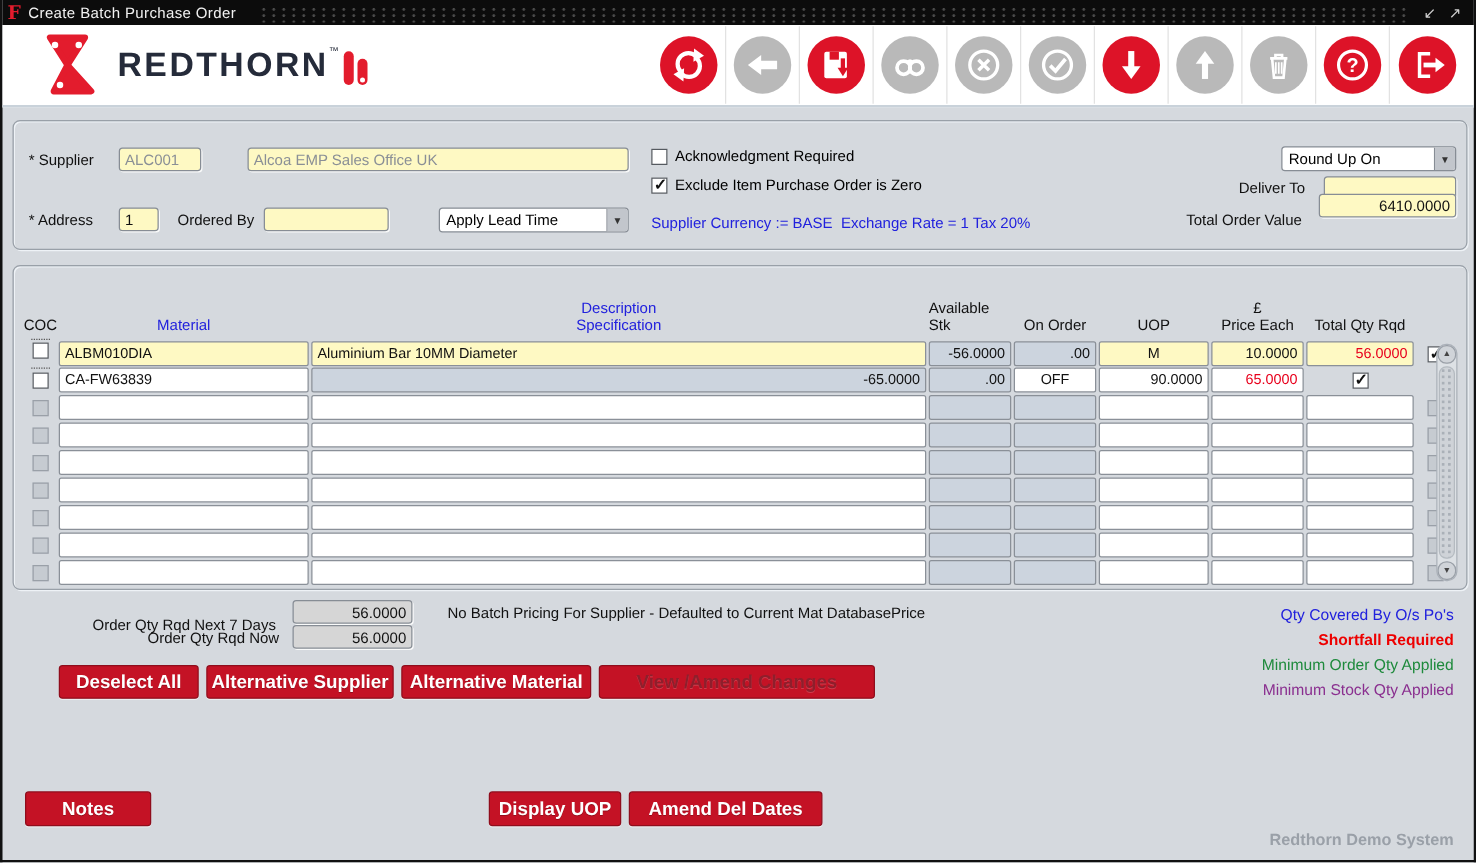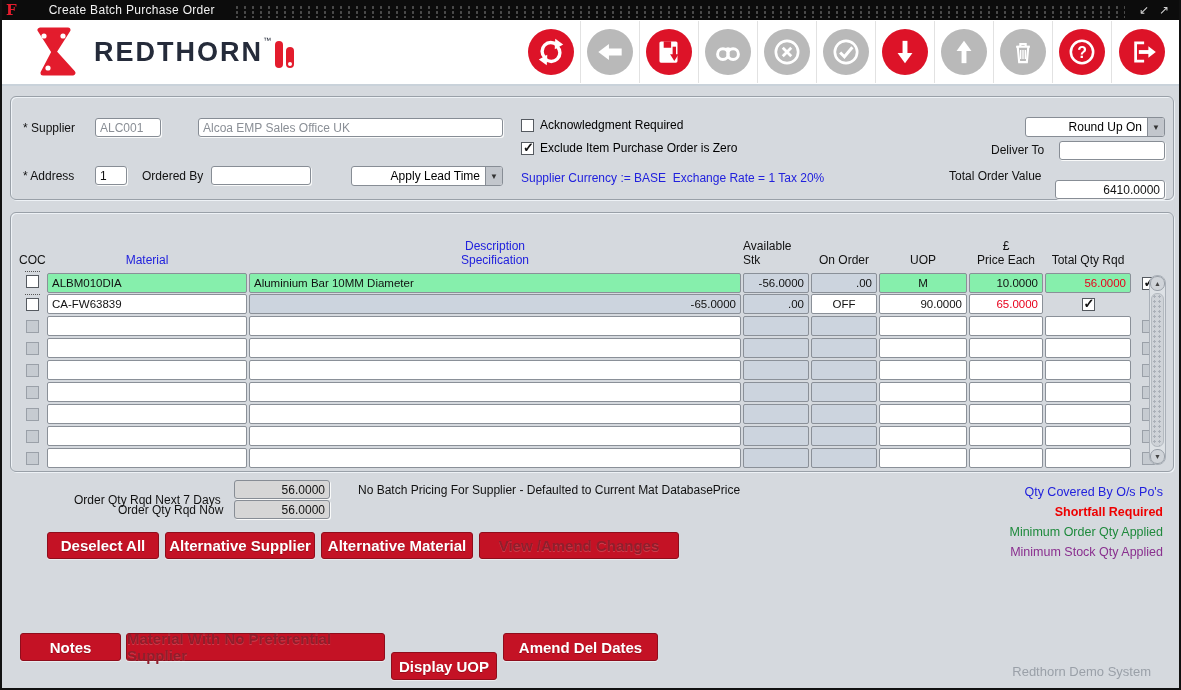--- a/index.html
+++ b/index.html
@@ -2,21 +2,21 @@
 <html><head>
 <meta charset="utf-8">
 <style>
   * { margin:0; padding:0; box-sizing:border-box; }
   html,body { width:1181px; height:690px; overflow:hidden; font-family:"Liberation Sans", sans-serif; }
   .window { position:relative; width:1181px; height:690px; background:#d5d9de; border:2px solid #111; border-top:none; }
 
   
   .titlebar { position:relative; height:20px; background:#0c0c0c; display:flex; align-items:center; }
   .f-logo { color:#e31c2d; font-weight:bold; font-size:15px; padding:0 6px 0 4px; line-height:18px; font-family:"DejaVu Serif", serif; }
-  .tb-title { color:#f2f2f2; font-size:12px; letter-spacing:.3px;margin-left:26px; }
+  .tb-title { color:#f2f2f2; font-size:12px; letter-spacing:.3px; }
   .hatch { flex:1 1 auto; height:13px; margin:2px 14px 0 18px;
            background-image: radial-gradient(circle, #4c4c4c 1.1px, transparent 1.3px);
            background-size:8px 5px; }
   .winbtn { color:#cfcfcf; font-size:12px; margin-right:10px; cursor:default; }
 
   
   .header { height:66px; background:#ffffff; display:flex; align-items:center; justify-content:space-between; border-bottom:2px solid #c9d2da; }
   .brand { display:flex; align-items:center; margin-left:28px; }
   .brand-word { font-size:27px; font-weight:800; color:#252b3a; letter-spacing:2px; margin-left:10px; }
   .brand-tm { font-size:8px; color:#252b3a; vertical-align:top; position:relative; top:-12px; }
@@ -34,28 +34,28 @@
 
   
   .panel { position:absolute; background:#d5d9de; border:1px solid #99a0a8; border-radius:6px;
            box-shadow: inset 1px 1px 0 #eef2f6, 1px 1px 0 #eef2f6; }
   .content { position:absolute; top:86px; left:0; right:0; bottom:0; }
 
   .form-panel { top:10px; left:8px; width:1164px; height:104px; }
   .grid-panel { top:126px; left:8px; width:1164px; height:260px; }
 
   .lbl { position:absolute; font-size:12px; color:#111; white-space:nowrap; }
-  .field { position:absolute; background:#ffffff; border:1px solid #878d95; border-radius:3px; height:19px;
+  .field { position:absolute; background:#fef9c3; border:1px solid #878d95; border-radius:3px; height:19px;
            font-size:12px; display:flex; align-items:center; padding:0 4px; color:#111;
            box-shadow: 1px 1px 0 rgba(255,255,255,.85); }
   .field.gray-text { color:#8a8f96; }
   .field.num { justify-content:flex-end; }
   .field.ro { background:#d6d6d6; }
   .dropdown { position:absolute; height:20px; background:#fff; border:1px solid #878d95; border-radius:3px;
-              display:flex; align-items:center; font-size:12px;text-align:right; }
+              display:flex; align-items:center; font-size:12px; }
   .dd-text { flex:1; padding:0 5px; }
   .dd-btn { width:17px; height:100%; background:#c2c6cc; border-left:1px solid #878d95; border-radius:0 2px 2px 0;
             display:flex; align-items:center; justify-content:center; font-size:8px; color:#333; }
   .cb { display:inline-block; width:13px; height:13px; background:#fff; border:1px solid #555a60; position:relative; }
   .cb.checked::after { content:"✓"; position:absolute; left:1px; top:-3px; font-size:13px; font-weight:bold; color:#111; }
   .cb.disabled { background:#c6cbd1; border-color:#9aa0a8; }
   .cbrow { position:absolute; display:flex; align-items:center; gap:6px; font-size:12px; }
   .blue-text { color:#2121dd; }
   .focus-dots { border-top:1px dotted #555; border-bottom:1px dotted #555; padding:2px 1px; }
 
@@ -64,42 +64,42 @@
   .gridwrap { position:absolute; left:8px; top:6px; right:30px; }
   .gridhead { height:52px; align-items:end; padding-bottom:4px; font-size:12px; }
   .h-blue { color:#2121dd; text-align:center; }
   .h-blk { color:#111; }
   .center { text-align:center; }
   .grow { height:22px; }
   .cell { background:#fff; border:1px solid #8a9098; border-radius:2px; height:20px; font-size:11.5px;
           display:flex; align-items:center; padding:0 4px; color:#111; overflow:hidden; white-space:nowrap; }
   .cell.num { justify-content:flex-end; }
   .cell.rg { background:#ccd4de; }      
-  .cell.sel { background:#86efac; }     
+  .cell.sel { background:#fef9c3; }     
   .cell.redval { color:#e8001c; }
   .ccol { display:flex; justify-content:center; }
 
   .vscroll { position:absolute; top:62px; right:7px; width:17px; height:190px; background:#dde1e5;
              border:1px solid #aab0b8; border-radius:8px; display:flex; flex-direction:column; justify-content:space-between; align-items:center; }
   .sbtn { width:15px; height:15px; background:#d0d4d9; border:1px solid #9aa0a8; border-radius:7px;
           font-size:7px; color:#444; display:flex; align-items:center; justify-content:center; }
   .sthumb { flex:1; width:13px; margin:2px 0; background-image:radial-gradient(circle, #aab0b8 1px, transparent 1.2px);
             background-size:5px 5px; background-color:#cfd3d8; border:1px solid #b4bac0; border-radius:6px; }
 
   
   .msg { position:absolute; font-size:12px; color:#111; }
   .legend-item { position:absolute; font-size:12.5px; right:16px; text-align:right; white-space:nowrap; }
   .lg-blue { color:#2121dd; } .lg-red { color:#ee0000; } .lg-green { color:#1e8a3c; } .lg-purple { color:#8a2f8f; }
 
   .rbtn { position:absolute; background:#c41225; border:1px solid #8f0d1c; border-radius:3px; color:#fff;
           font-size:15px; font-weight:bold; display:flex; align-items:center; justify-content:center;
           height:27px; cursor:pointer; box-shadow:0 1px 0 rgba(255,255,255,.5); text-shadow:0 1px 0 rgba(0,0,0,.25); }
   .rbtn.disabled { color:#8e1f2c; text-shadow:0 1px 0 rgba(255,255,255,.18); }
 
-  .footer { position:absolute; right:28px; top:578px; font-size:13px; font-weight:normal; color:#9aa0a8; }
+  .footer { position:absolute; right:16px; top:578px; font-size:13px; font-weight:bold; color:#9aa0a8; }
   .wspre { white-space:pre; }
 </style>
 </head>
 <body>
 
 <div class="window">
 
   <div class="titlebar">
     <span class="f-logo">F</span>
     <span class="tb-title">Create Batch Purchase Order</span>
@@ -256,21 +256,21 @@
 
       <span class="lbl" style="left:12px; top:72px;">* Address</span>
       <div class="field" style="left:84px; top:69px; width:32px;">1</div>
       <span class="lbl" style="left:131px; top:72px;">Ordered By</span>
       <div class="field" style="left:200px; top:69px; width:100px;"></div>
       <div class="dropdown" style="left:340px; top:69px; width:152px;">
         <span class="dd-text">Apply Lead Time</span>
         <span class="dd-btn">▼</span>
       </div>
       <span class="lbl" style="left:938px; top:72px;">Total Order Value</span>
-      <div class="field num" style="left:1044px; top:83px; width:110px;">6410.0000</div>
+      <div class="field num" style="left:1044px; top:58px; width:110px;">6410.0000</div>
     </div>
 
     <div class="panel grid-panel">
       <div class="gridwrap">
 
         <div class="gridhead">
           <span class="h-blk">COC</span>
           <span class="h-blue">Material</span>
           <span class="h-blue"><span>Description</span><br><span>Specification</span></span>
           <span class="h-blk"><span>Available</span><br><span>Stk</span></span>
@@ -433,22 +433,21 @@
     <span class="msg" style="left:356px; top:397px;">No Batch Pricing For Supplier - Defaulted to Current Mat DatabasePrice</span>
 
     <span class="legend-item lg-blue" style="top:399px;">Qty Covered By O/s Po's</span>
     <span class="legend-item lg-red" style="top:419px;font-weight:bold;">Shortfall Required</span>
     <span class="legend-item lg-green" style="top:439px;">Minimum Order Qty Applied</span>
     <span class="legend-item lg-purple" style="top:459px;">Minimum Stock Qty Applied</span>
 
     <div class="rbtn" style="left:45px; top:446px; width:112px;">Deselect All</div>
     <div class="rbtn" style="left:163px; top:446px; width:150px;">Alternative Supplier</div>
     <div class="rbtn" style="left:319px; top:446px; width:152px;">Alternative Material</div>
-    <div class="rbtn disabled" style="left:477px; top:446px; width:200px;">View /Amend Changes</div>
+    <div class="rbtn disabled" style="left:477px; top:446px; width:221px;">View /Amend Changes</div>
 
     <div class="rbtn" style="left:18px; top:547px; width:101px; height:28px;">Notes</div>
-    <div class="rbtn disabled" style="left:124px; top:547px; width:259px; height:28px;">Material With No Preferential Supplier</div>
-    <div class="rbtn" style="left:389px; top:547px; width:106px; height:28px;margin-top:19px;">Display UOP</div>
+    <div class="rbtn" style="left:389px; top:547px; width:106px; height:28px;">Display UOP</div>
     <div class="rbtn" style="left:501px; top:547px; width:155px; height:28px;">Amend Del Dates</div>
 
     <span class="footer">Redthorn Demo System</span>
   </div>
 </div>
 
 </body></html>

